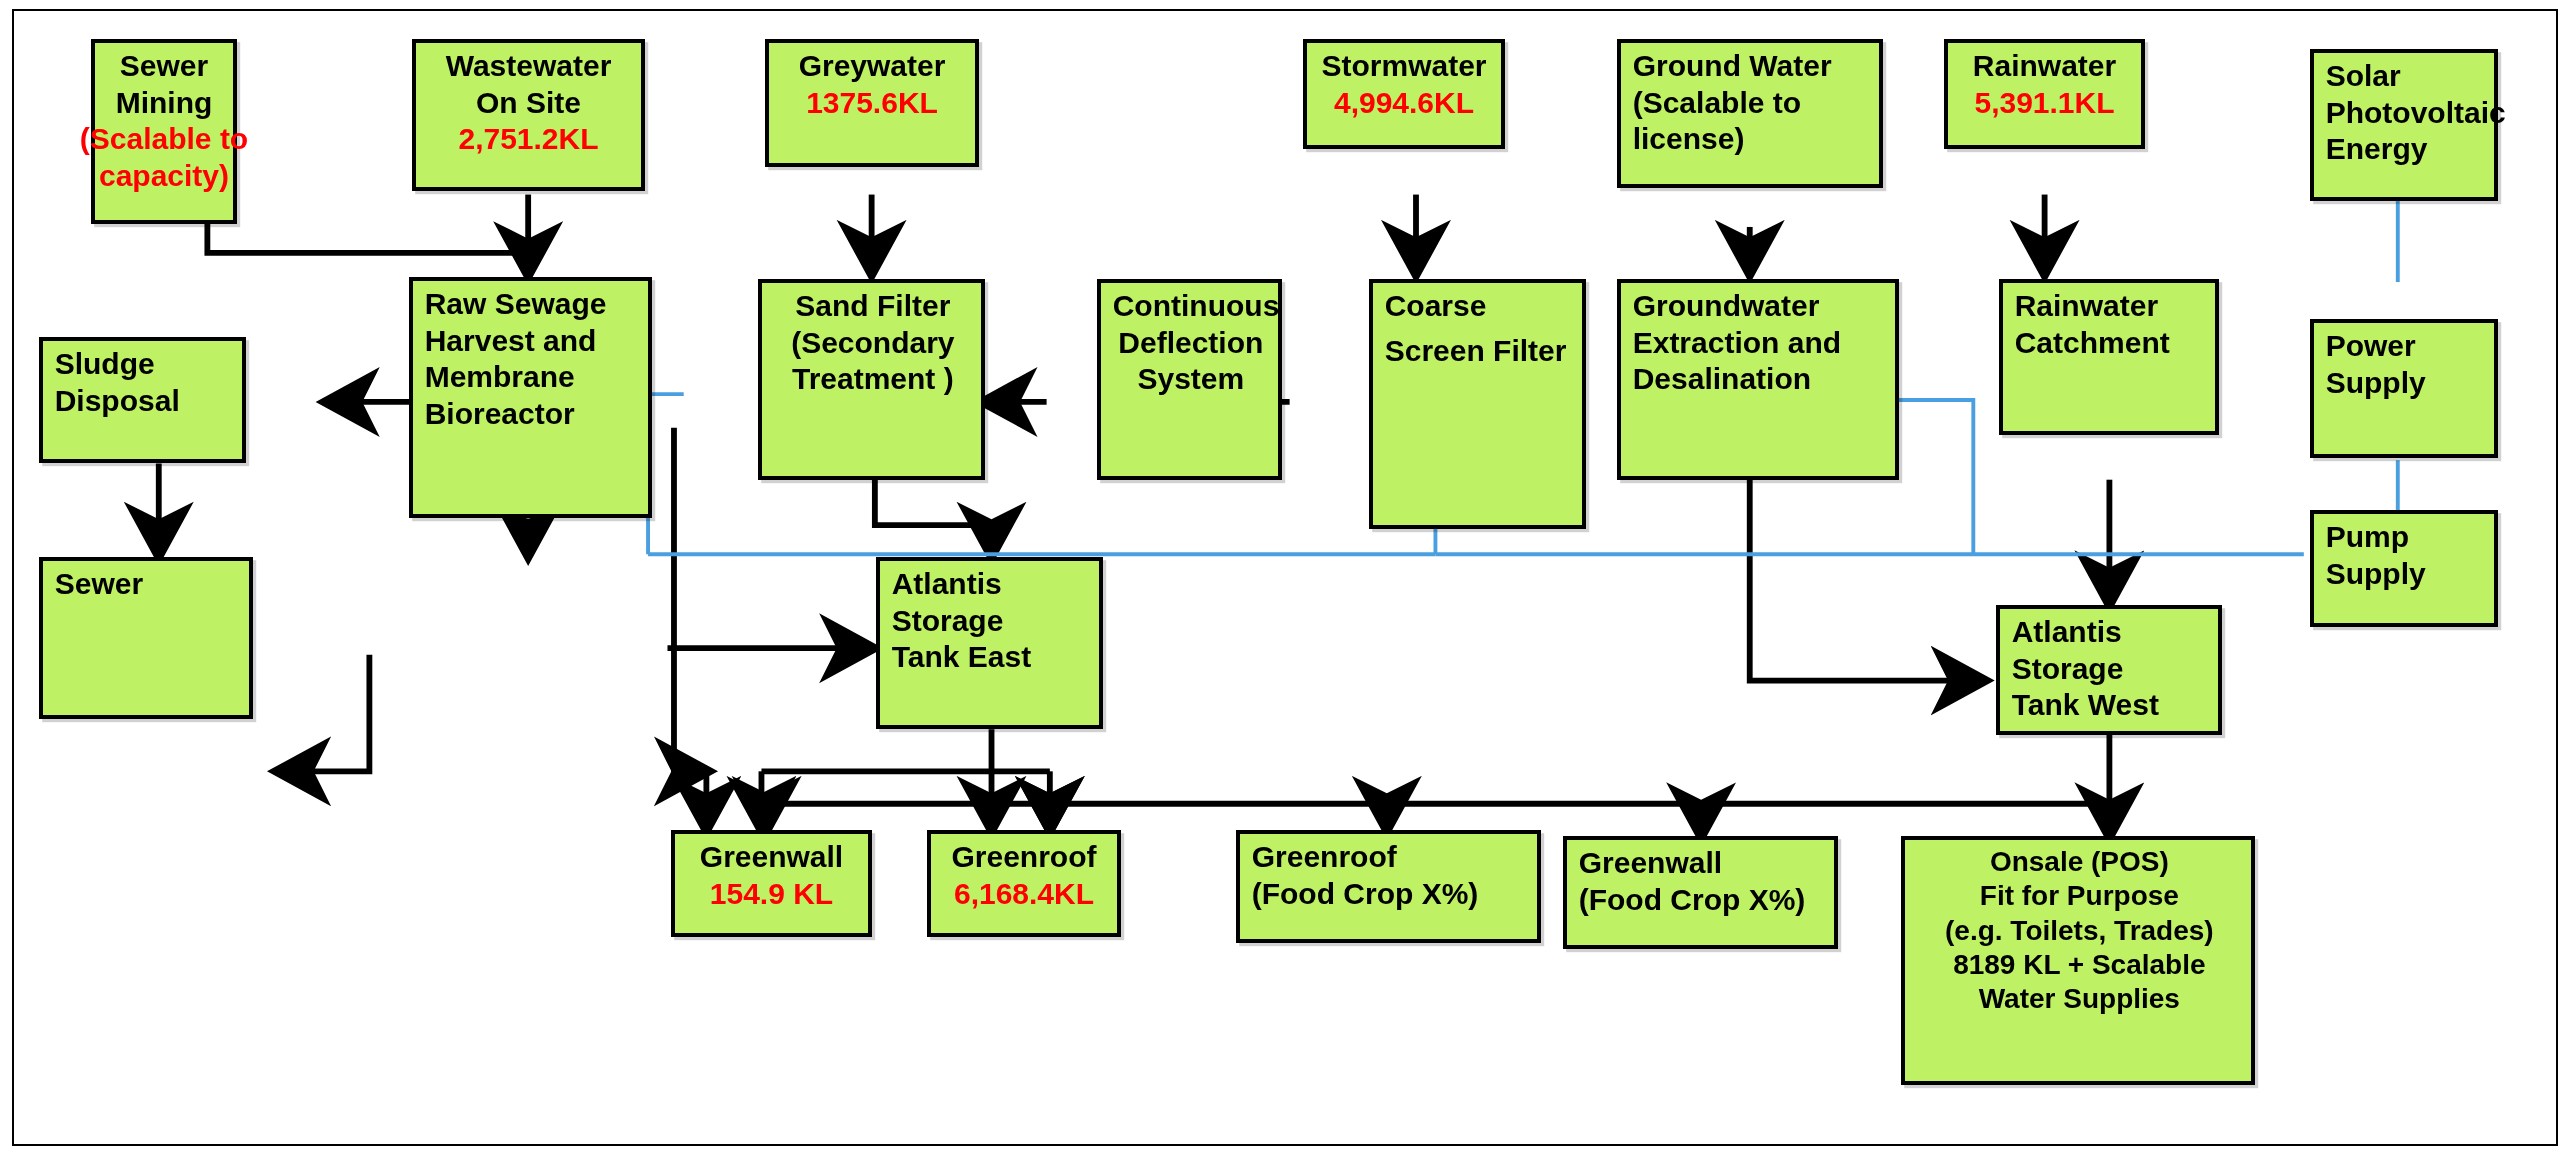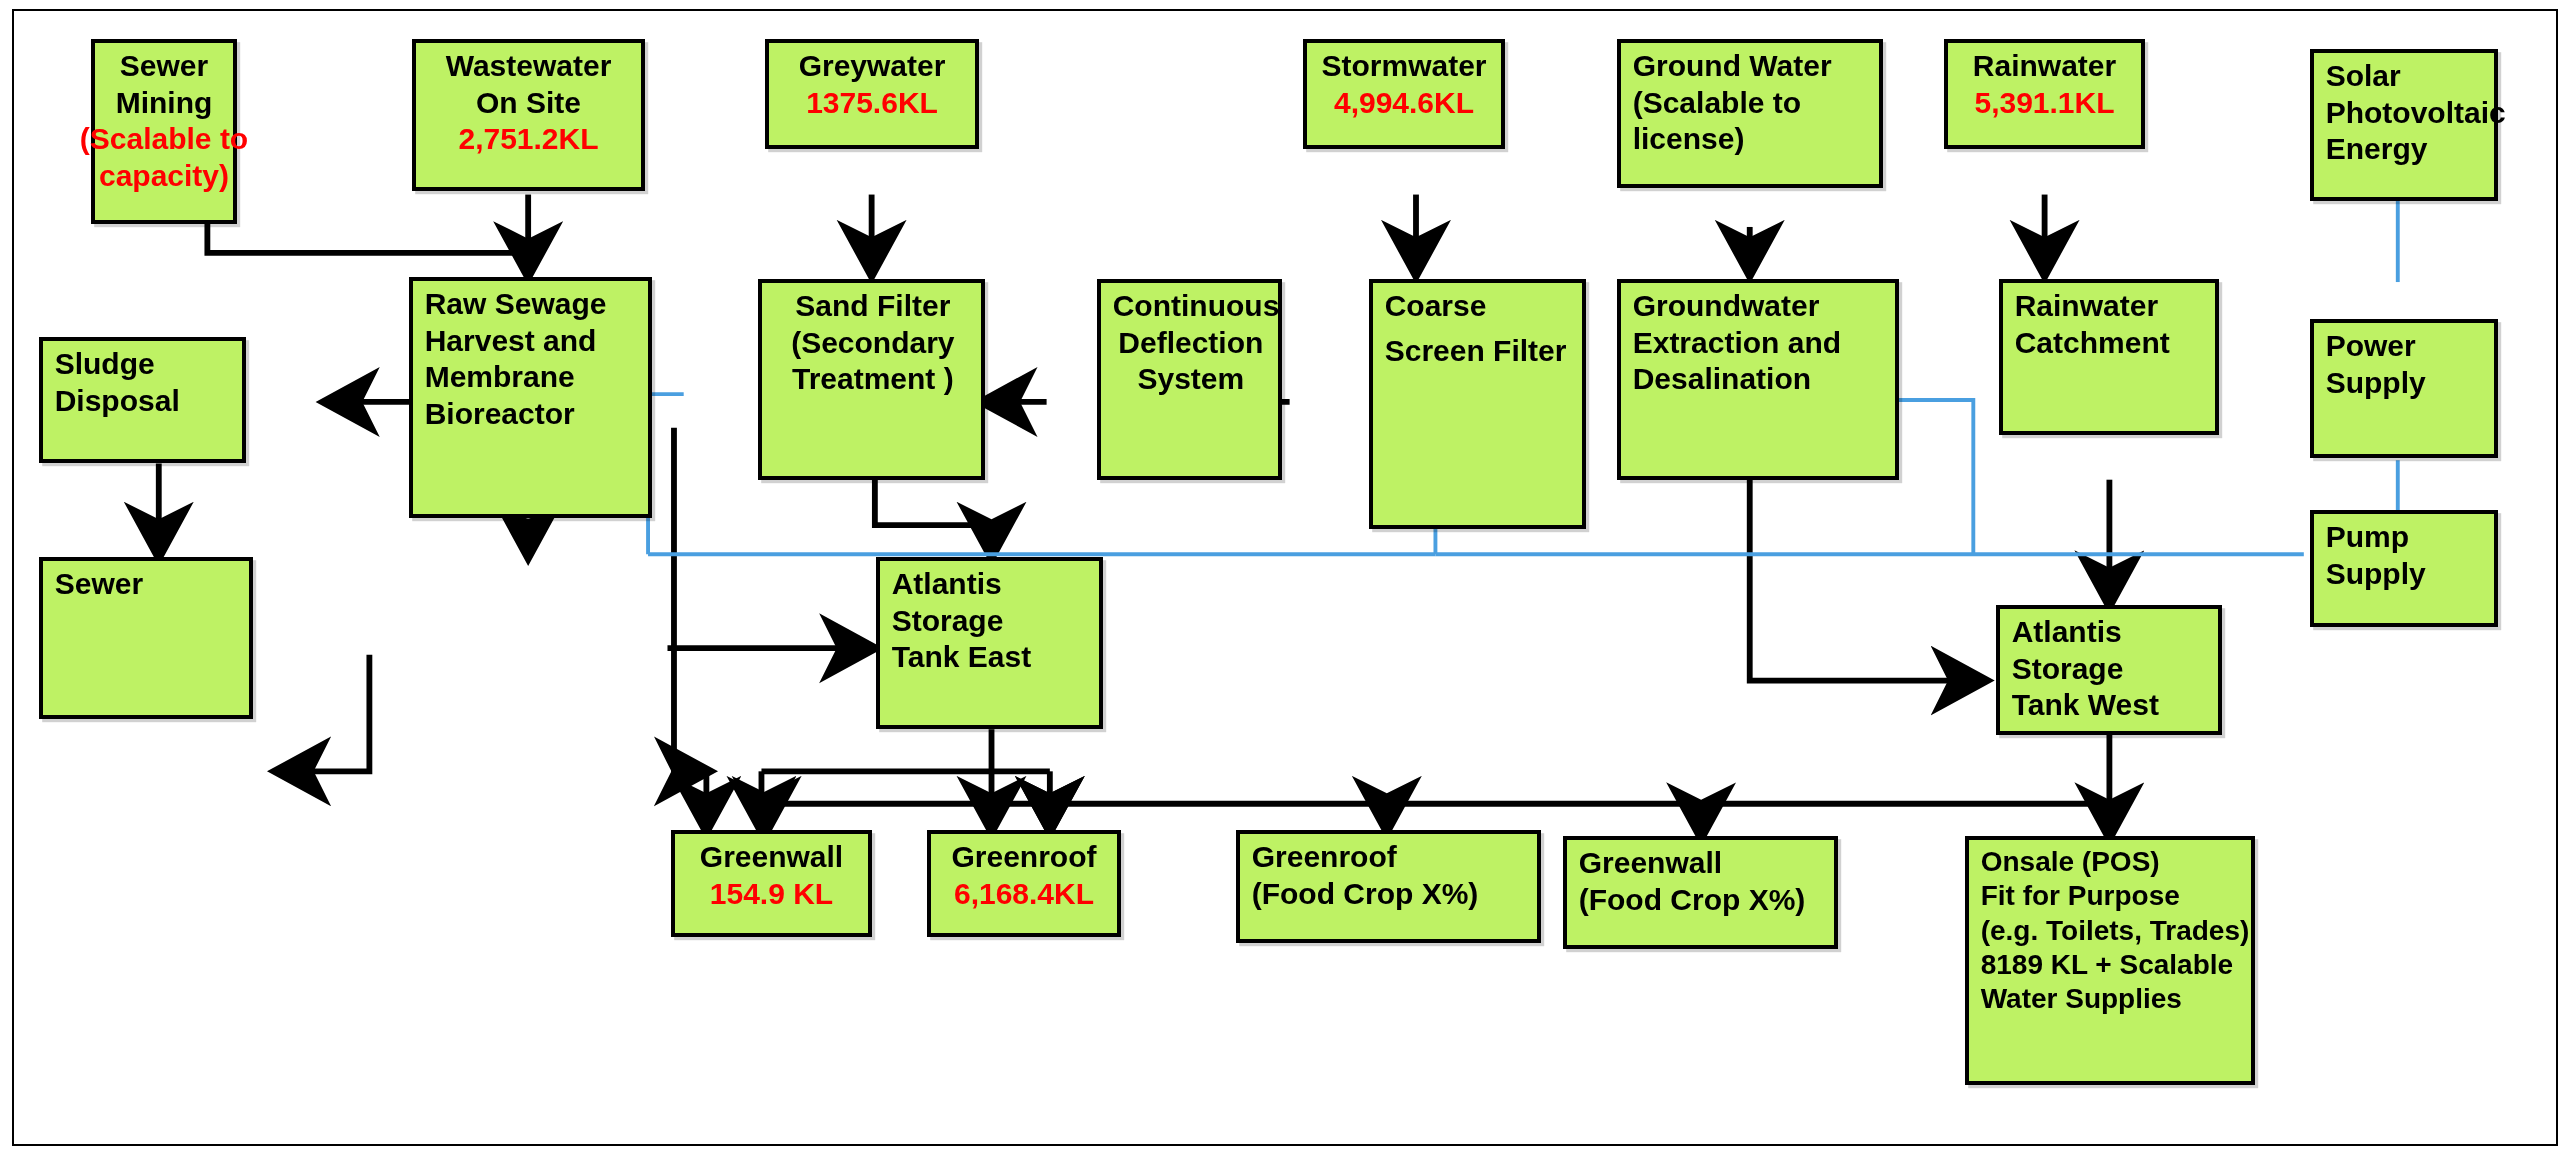--- a/index.html
+++ b/index.html
@@ -116,21 +116,21 @@
     <div class="line red">(Scalable to</div>
     <div class="line red">capacity)</div>
   </div>
 
   <div class="node center" style="left:412px;top:39px;width:233px;height:152px;">
     <div class="line">Wastewater</div>
     <div class="line">On Site</div>
     <div class="line red">2,751.2KL</div>
   </div>
 
-  <div class="node center" style="left:765px;top:39px;width:214px;height:110px;">
+  <div class="node center" style="left:765px;top:39px;width:214px;height:128px;">
     <div class="line">Greywater</div>
     <div class="line red">1375.6KL</div>
   </div>
 
   <div class="node center" style="left:1303px;top:39px;width:202px;height:110px;">
     <div class="line">Stormwater</div>
     <div class="line red">4,994.6KL</div>
   </div>
 
   <div class="node" style="left:1617px;top:39px;width:266px;height:149px;">
@@ -230,21 +230,21 @@
   <div class="node" style="left:1236px;top:830px;width:305px;height:113px;">
     <div class="line">Greenroof</div>
     <div class="line">(Food Crop X%)</div>
   </div>
 
   <div class="node" style="left:1563px;top:836px;width:275px;height:113px;">
     <div class="line">Greenwall</div>
     <div class="line">(Food Crop X%)</div>
   </div>
 
-  <div class="node" style="left:1965px;top:836px;width:290px;height:249px;">
+  <div class="node" style="left:1901px;top:836px;width:354px;height:249px;align-items:center;">
     <div class="line sm">Onsale (POS)</div>
     <div class="line sm">Fit for Purpose</div>
     <div class="line sm">(e.g. Toilets, Trades)</div>
     <div class="line sm">8189 KL + Scalable</div>
     <div class="line sm">Water Supplies</div>
   </div>
 
 </div>
 
 

